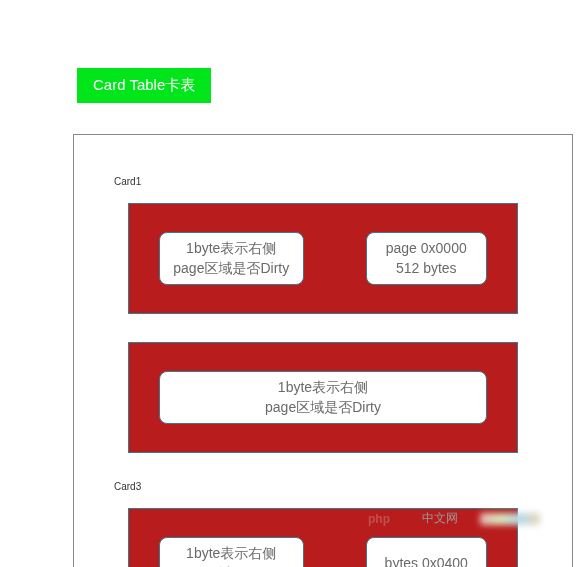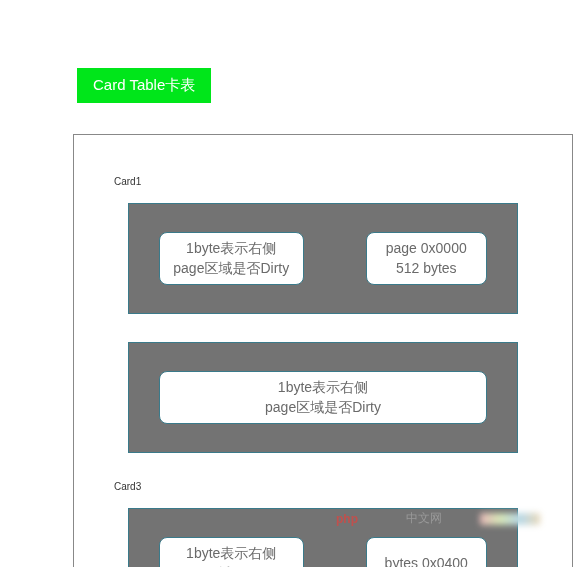--- a/index.html
+++ b/index.html
@@ -25,21 +25,21 @@
       overflow: hidden;
     }
     .card-label {
       font-size: 10px;
       color: #333;
       margin-bottom: 6px;
       margin-left: 2px;
     }
     .card-box {
       border: 1.5px solid #3a7a8a;
-      background: #737373;
+      background: #b91c1c;
       padding: 12px 14px;
       display: flex;
       gap: 30px;
       margin-bottom: 28px;
     }
     .inner-box {
       border: 1.5px solid #3a7a8a;
       background: #fff;
       border-radius: 8px;
       display: flex;
@@ -67,21 +67,21 @@
       height: 14px;
     }
     .footer-watermark {
       position: fixed;
       right: 10px;
       bottom: 8px;
       font-size: 12px;
       color: #999;
       display: flex;
       align-items: center;
-      gap: 16px;
+      gap: 0;
     }
     .footer-blur {
       width: 60px;
       height: 12px;
       background: linear-gradient(90deg,#e8b8b8,#d8e8b8,#b8d8e8,#e8d8b8);
       filter: blur(3px);
       border-radius: 2px;
       margin-left: 6px;
     }
   </style>

